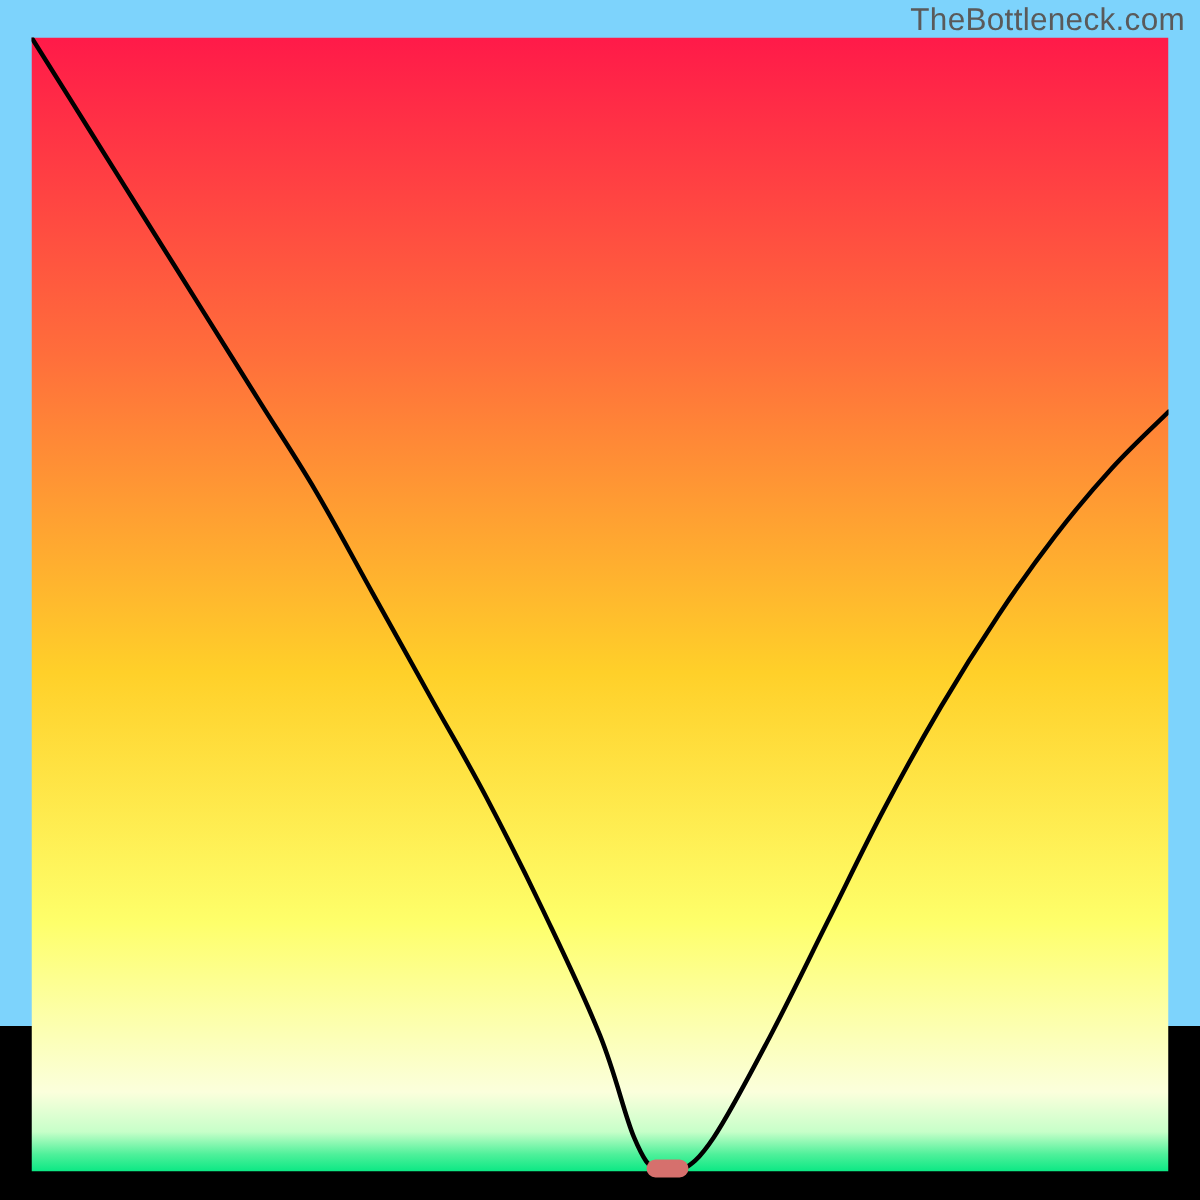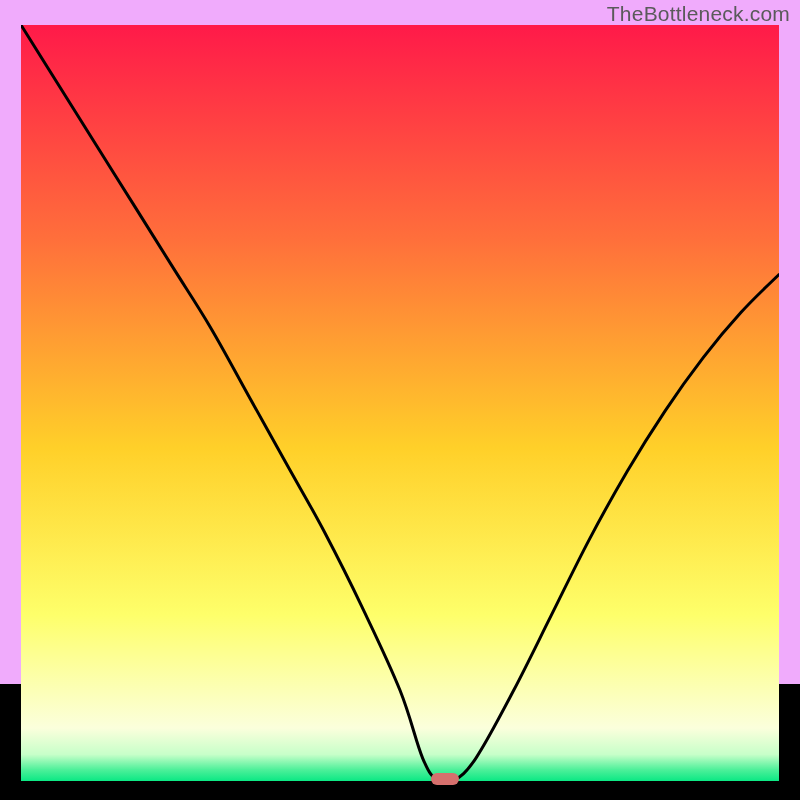--- a/index.html
+++ b/index.html
@@ -8,21 +8,21 @@
     width: 800px;
     height: 800px;
     background: #000;
     overflow: hidden;
     font-family: Arial, Helvetica, sans-serif;
   }
   .frame {
     position: relative;
     width: 800px;
     height: 684px;
-    background: #f0abfc;
+    background: #7dd3fc;
   }
   .watermark {
     position: absolute;
     top: 2px;
     right: 10px;
     color: #5a5a5a;
     font-size: 21px;
     font-weight: 400;
     letter-spacing: 0.2px;
     z-index: 10;

